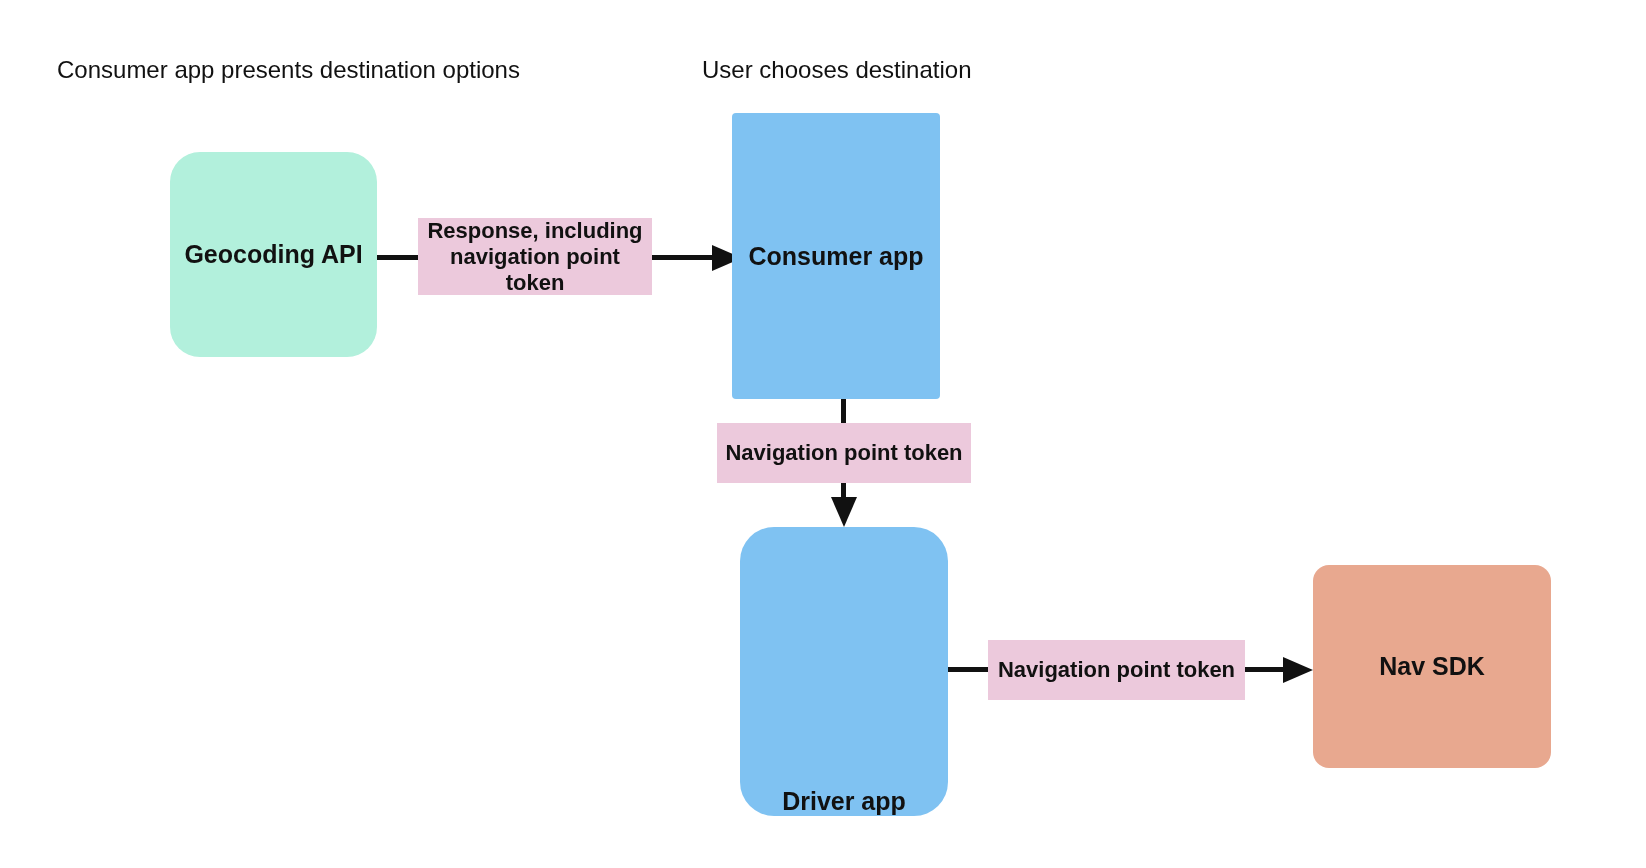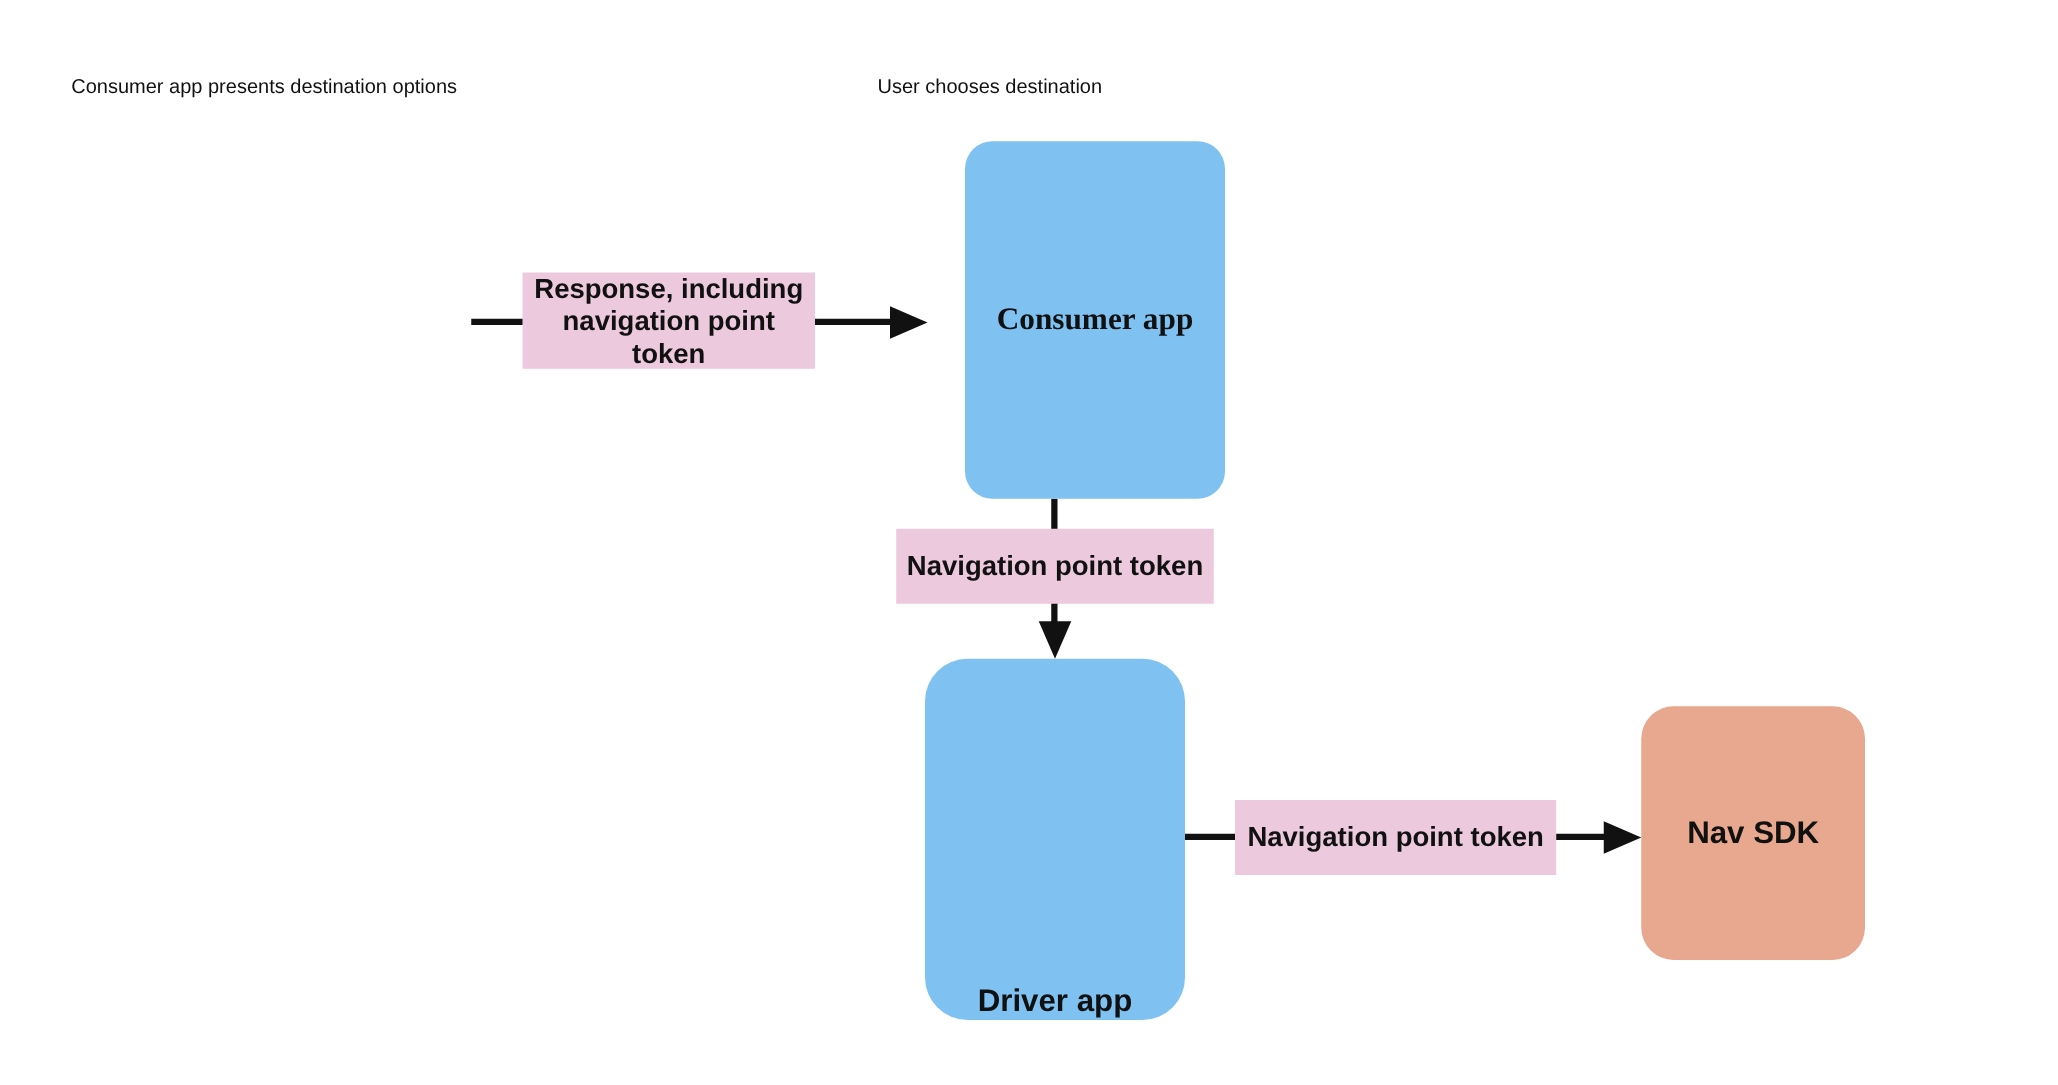--- a/index.html
+++ b/index.html
@@ -11,41 +11,41 @@
   .canvas {
     position: relative;
     width: 1646px;
     height: 868px;
     background: #ffffff;
     overflow: hidden;
   }
   .stage-header {
     position: absolute;
     top: 55px;
-    font-size: 16px;
+    font-size: 24px;
     font-weight: 400;
     color: #111111;
     white-space: nowrap;
     line-height: 30px;
   }
   .node {
     position: absolute;
     display: flex;
     align-items: center;
     justify-content: center;
     text-align: center;
     font-size: 25px;
     font-weight: 700;
     color: #111111;
     z-index: 3;
   }
   .node-geocoding { left: 170px; top: 152px; width: 207px; height: 205px; border-radius: 30px; }
-  .node-consumer  { left: 772px; top: 113px; width: 208px; height: 286px; border-radius: 22px; font-family: Liberation Serif, serif; }
+  .node-consumer  { left: 732px; top: 113px; width: 208px; height: 286px; border-radius: 4px; }
   .node-driver    { left: 740px; top: 527px; width: 208px; height: 289px; border-radius: 34px; align-items: flex-end; }
-  .node-navsdk    { left: 1313px; top: 565px; width: 179px; height: 203px; border-radius: 26px; }
+  .node-navsdk    { left: 1313px; top: 565px; width: 238px; height: 203px; border-radius: 16px; }
   .edge-label {
     position: absolute;
     display: flex;
     align-items: center;
     justify-content: center;
     text-align: center;
     font-size: 22px;
     font-weight: 700;
     line-height: 26px;
     color: #111111;
@@ -83,20 +83,23 @@
   .arrowhead-3 { left: 1283px; top: 656.5px; }
 </style>
 </head>
 <body>
 
 <div class="canvas">
 
   <div class="stage-header" style="left:57px">Consumer app presents destination options</div>
   <div class="stage-header" style="left:702px">User chooses destination</div>
 
+  <div class="node node-geocoding" style="background-color: rgb(178, 240, 220);">
+    <span>Geocoding API</span>
+  </div>
 
   <div class="node node-consumer" style="background-color: rgb(127, 194, 242);">
     <span>Consumer app</span>
   </div>
 
   <div class="node node-driver" style="background-color: rgb(127, 194, 242);">
     <span>Driver app</span>
   </div>
 
   <div class="node node-navsdk" style="background-color: rgb(232, 168, 143);">

